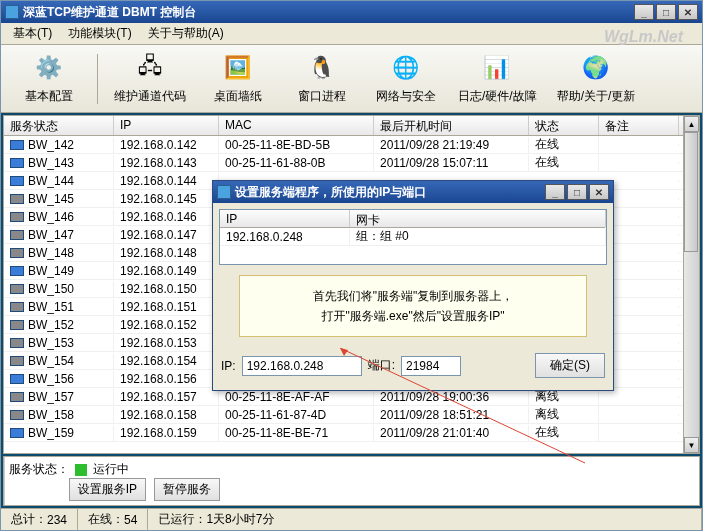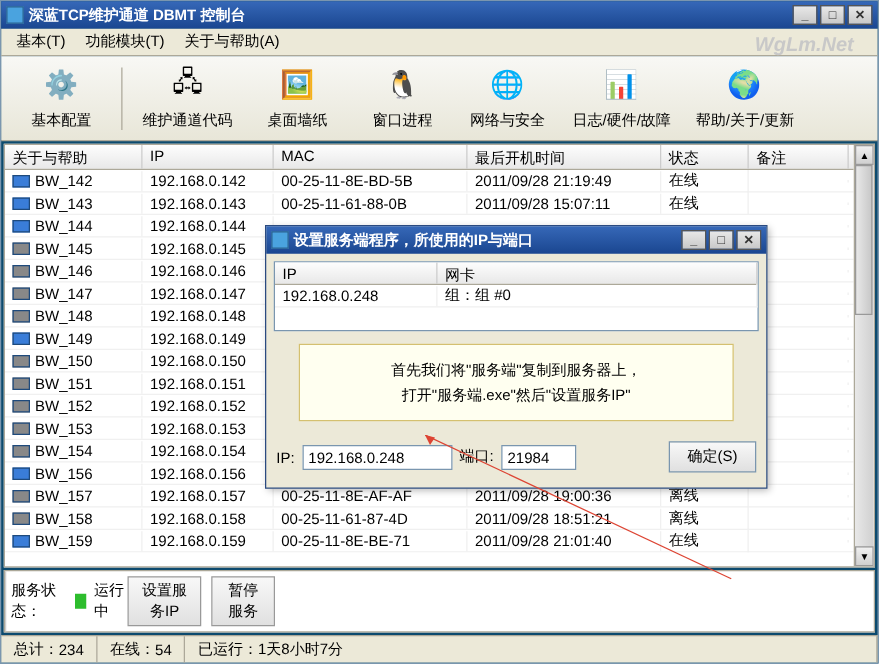--- a/index.html
+++ b/index.html
@@ -25,21 +25,21 @@
 .tbody{overflow-y:auto}
 .tr{display:flex;height:18px;align-items:center;border-bottom:1px solid #f0f0f0}
 .td{border-right:1px solid #f0f0f0;padding:1px 6px;overflow:hidden;white-space:nowrap}
 .pc-ico{display:inline-block;width:14px;height:10px;background:#3a7dd8;border:1px solid #1e4a7c;margin-right:4px;vertical-align:middle}
 .pc-ico.off{background:#888}
 .vscroll{width:16px;background:linear-gradient(90deg,#e8e8e8,#d0d0d0);border-left:1px solid #aca899;position:relative}
 .vscroll .arrow{height:16px;background:linear-gradient(#f0f0f0,#d0d0d0);border:1px solid #999;display:flex;align-items:center;justify-content:center;font-size:8px}
 .vscroll .thumb{position:absolute;top:16px;width:14px;height:120px;background:linear-gradient(90deg,#e8e8e8,#c8c8c8);border:1px solid #999;left:0}
 .log-area{height:50px;display:flex;background:#fff;border:1px solid #aca899;margin:0 2px 2px 2px}
 .log-text{flex:1;padding:2px;font-family:monospace;font-size:11px;line-height:14px;overflow:hidden}
-.log-side{width:220px;border-left:1px solid #ccc;padding:4px;display:flex;flex-direction:row;justify-content:space-between}
+.log-side{width:220px;border-left:1px solid #ccc;padding:4px;display:flex;flex-direction:column;justify-content:space-between}
 .log-side .row1{display:flex;align-items:center;gap:6px}
 .status-dot{width:12px;height:12px;background:#2dbd2d;display:inline-block}
 .log-side .row2{display:flex;gap:8px;justify-content:flex-end}
 .minibtn{background:linear-gradient(#f8f8f8,#e0e0e0);border:1px solid #999;padding:2px 8px}
 .statusbar{height:22px;background:#ece9d8;border-top:1px solid #aca899;display:flex;align-items:center}
 .sbcell{border-right:1px solid #aca899;padding:2px 10px;height:100%;display:flex;align-items:center}
 .dialog{position:absolute;left:212px;top:180px;width:402px;background:#ece9d8;border:1px solid #2a4a80;box-shadow:2px 2px 6px rgba(0,0,0,.3)}
 .dialog .titlebar{background:linear-gradient(#3668b8,#1a4690)}
 .dlgbody{padding:6px}
 .iplist{border:1px solid #7a96af;background:#fff;height:56px}
@@ -99,21 +99,21 @@
       </div>
     <div class="tbtn">
         <div class="ticon">🌍</div>
         <span>帮助/关于/更新</span>
       </div>
   </div>
 
   <div class="list-area">
     <div class="table">
       <div class="thead">
-        <div class="th c1">关于与帮助</div>
+        <div class="th c1">服务状态</div>
         <div class="th c2">IP</div>
         <div class="th c3">MAC</div>
         <div class="th c4">最后开机时间</div>
         <div class="th c5">状态</div>
         <div class="th c6">备注</div>
       </div>
       <div class="tbody" id="tbody">
           <div class="tr">
             <div class="td c1"><span class="pc-ico "></span>BW_142</div>
             <div class="td c2">192.168.0.142</div>

